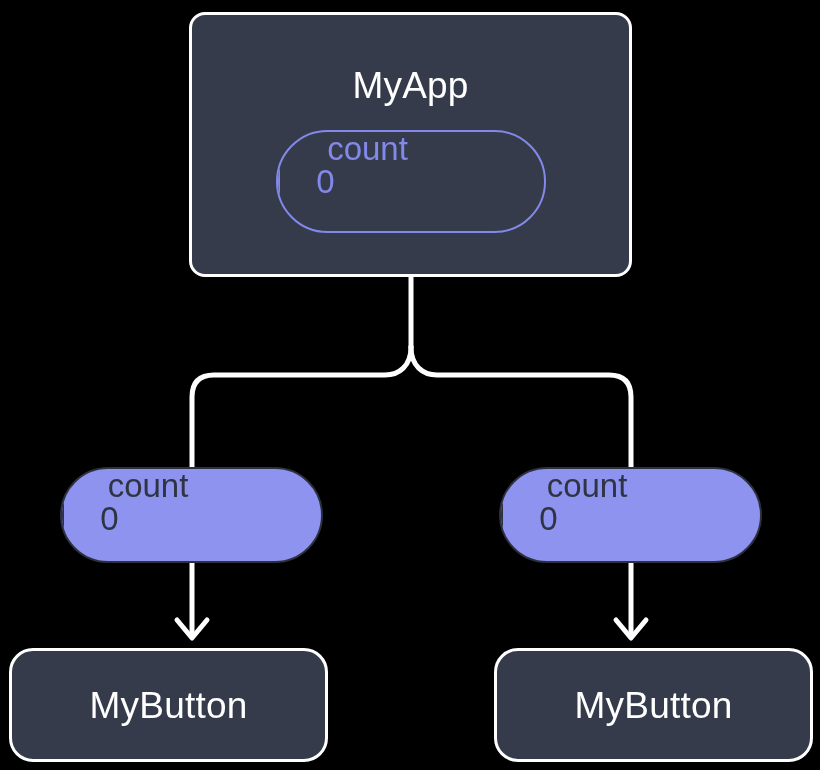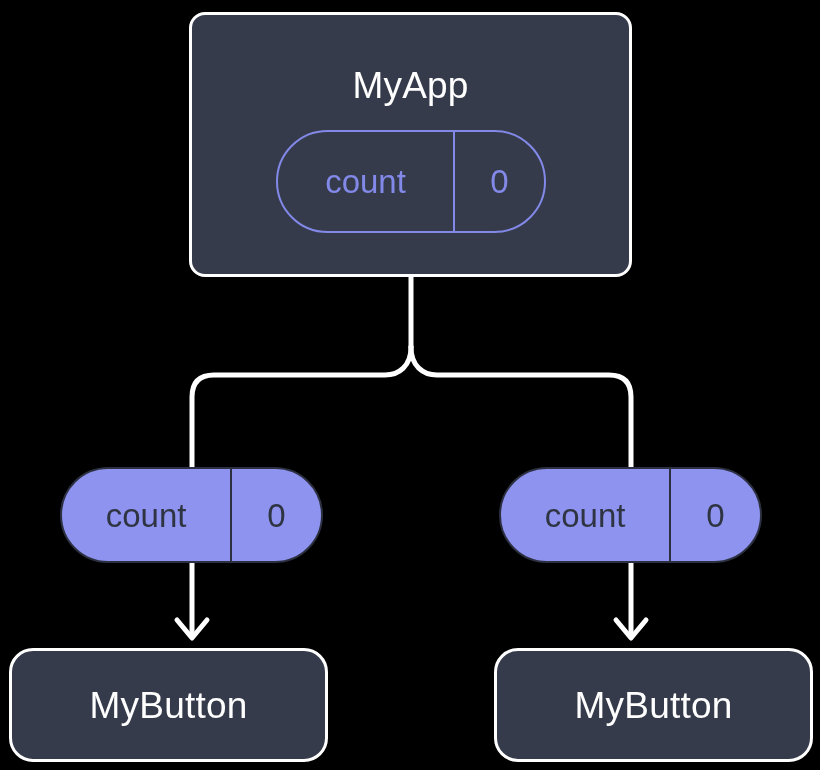--- a/index.html
+++ b/index.html
@@ -62,20 +62,21 @@
   }
 
   
   .pill {
     position: absolute;
     box-sizing: border-box;
     display: flex;
     align-items: stretch;
     border-radius: 999px;
     overflow: hidden;
+    flex-direction: column;
   }
   .pill .pill-key,
   .pill .pill-val {
     display: flex;
     align-items: center;
     justify-content: center;
     font-size: 33px;
     line-height: 1;
     white-space: nowrap;
   }

